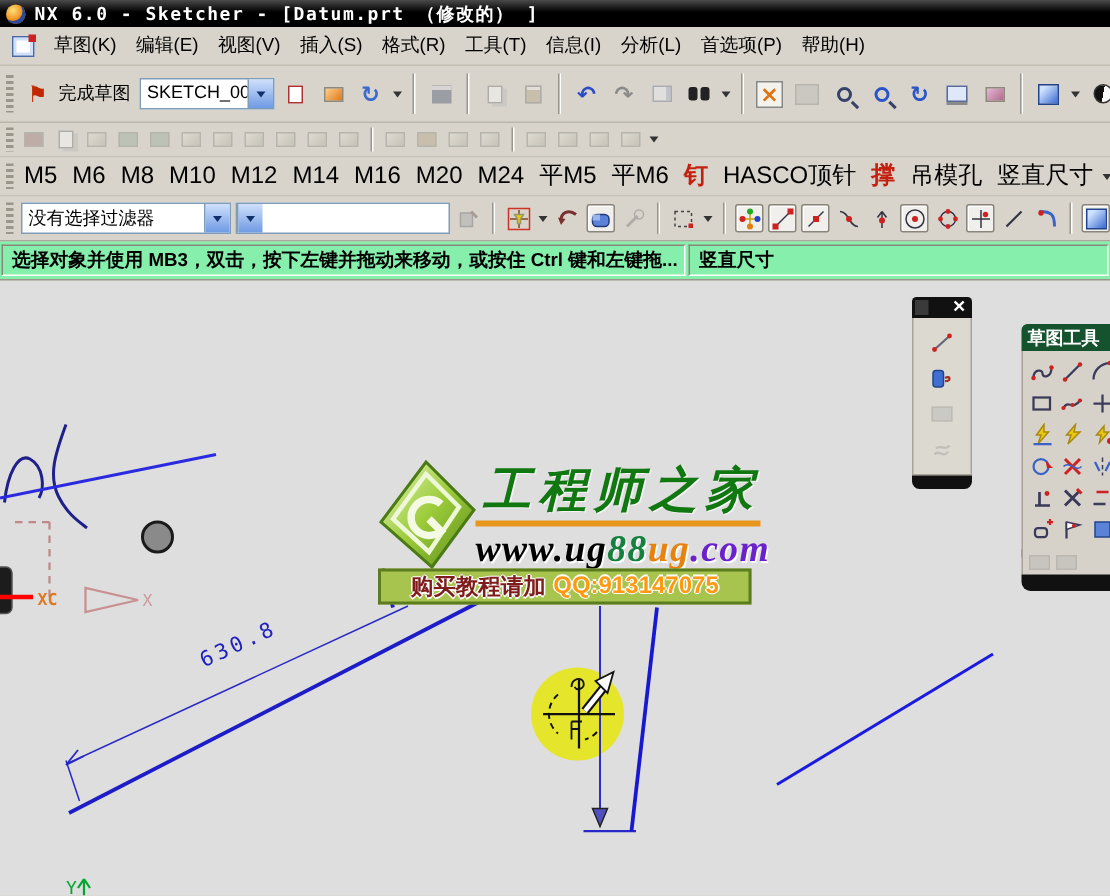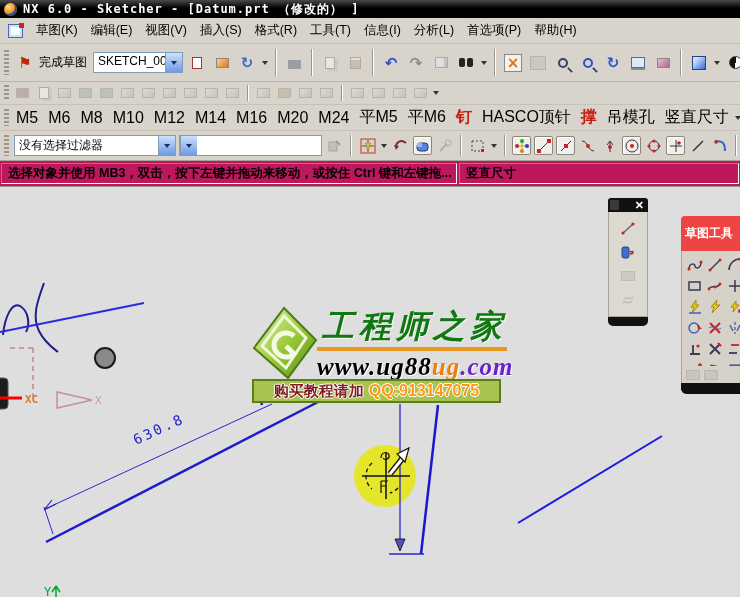--- a/index.html
+++ b/index.html
@@ -57,51 +57,51 @@
 
   
   .szbtn{font-size:16px;padding:2px 5px;white-space:nowrap;color:#000;flex:0 0 auto}
   .szbtn.red{color:#c42010;font-weight:bold}
   .swatches{display:flex;gap:4px;margin-left:auto;flex:0 0 auto}
   .sw{width:22px;height:18px;border:1px solid #4a4a4a;flex:0 0 auto}
   .sw0{background:#ff0000}.sw1{background:#808000}.sw2{background:#0000ff}
   .sw3{background:#c0c0c0}.sw4{background:#ffff00}.sw5{background:#00ff00}
 
   
-  .statusbar{height:25px;display:flex;background:#be185d;flex:0 0 auto}
+  .statusbar{height:25px;display:flex;background:#86efac;flex:0 0 auto}
   .status-cell{border:1px solid;border-color:#8a867c #ffffff #ffffff #8a867c;margin:2px 1px;display:flex;align-items:center;padding:0 6px;font-weight:bold;font-size:12.5px;white-space:nowrap;overflow:hidden}
   .status-left{width:456px}
   .status-right{flex:1}
 
   
   .canvas{position:relative;flex:1;background:#dedede;border-top:1px solid #9a968c;overflow:hidden}
   .geom{position:absolute;left:0;top:0}
 
   
   .wm-title{position:absolute;left:322px;top:118px;font:italic 900 32px "Liberation Serif",serif;color:#117711;letter-spacing:5px;text-shadow:1px 1px 0 #f6f6f6;white-space:nowrap}
   .wm-rule{position:absolute;left:317px;top:160px;width:190px;height:4px;background:#e8971e}
   .wm-url{position:absolute;left:317px;top:166px;font:italic 900 25px "Liberation Serif",serif;letter-spacing:1px;text-shadow:1px 1px 0 #fff;white-space:nowrap}
-  .u0{color:#000000}.u1{color:#000000}.u2{color:#e8820e}.u3{color:#6a22cc}
+  .u0{color:#000000}.u1{color:#15803d}.u2{color:#e8820e}.u3{color:#6a22cc}
   .wm-logo{position:absolute;left:248px;top:119px}
   .wm-banner{position:absolute;left:252px;top:192px;width:249px;height:24px;background:#a6c44e;border:2px solid #5c7c20;display:flex;align-items:center;justify-content:center;gap:5px;white-space:nowrap}
   .wm-banner .b1{font:900 15px "Liberation Sans",sans-serif;color:#7f1d1d;text-shadow:-1px 0 #fff,1px 0 #fff,0 -1px #fff,0 1px #fff}
   .wm-banner .b2{font:900 16px "Liberation Sans",sans-serif;color:#ff9911;text-shadow:-1px 0 #fff,1px 0 #fff,0 -1px #fff,0 1px #fff}
 
   
   .minibar{position:absolute;left:608px;top:11px;width:40px}
   .minibar .mtitle{height:14px;background:#111;border-radius:3px 3px 0 0;display:flex;align-items:center;justify-content:flex-end;padding:0 2px}
   .minibar .mtitle .tabsq{width:9px;height:10px;background:#3a3a3a;margin-right:auto}
   .minibar .xbtn{color:#fff;font-size:11px;font-weight:bold;line-height:10px;padding:0 2px;cursor:default}
   .minibar .mbody{background:#dcd9d1;border:1px solid #a8a49a;border-top:none;display:flex;flex-direction:column;align-items:center;gap:4px;padding:6px 0}
   .minibar .mfoot{height:9px;background:#111;border-radius:0 0 5px 5px}
   .mico{width:22px;height:20px;display:flex;align-items:center;justify-content:center}
 
   
   .stpanel{position:absolute;left:681px;top:29px;width:59px}
-  .stpanel .ptitle{height:35px;background:#ef4444;border-radius:4px 0 0 0;color:#fff;font-weight:bold;font-size:12px;display:flex;align-items:center;padding:0 4px;white-space:nowrap;overflow:hidden}
+  .stpanel .ptitle{height:18px;background:#14532d;border-radius:4px 0 0 0;color:#fff;font-weight:bold;font-size:12px;display:flex;align-items:center;padding:0 4px;white-space:nowrap;overflow:hidden}
   .stpanel .pbody{background:#d6d2c9;border-left:1px solid #a8a49a;display:grid;grid-template-columns:repeat(3,20px);justify-content:start;gap:2px 0;padding:4px 0 4px 3px}
   .sticon{width:19px;height:19px;display:flex;align-items:center;justify-content:center}
   .stpanel .pfoot{height:11px;background:#111;border-radius:0 0 0 6px}
   .stpanel2{position:absolute;left:681px;top:179px;width:59px}
   .stpanel2 .pbody{height:17px;background:#d6d2c9;border-left:1px solid #a8a49a;display:flex;align-items:center;padding-left:4px;gap:4px}
   .stpanel2 .pfoot{height:11px;background:#111;border-radius:0 0 0 6px}
   .gblob{width:14px;height:10px;background:#b8b4aa;border:1px solid #98948a}
 </style>
 </head>
 <body>
@@ -295,21 +295,21 @@
       <span class="sw sw1"></span>
       <span class="sw sw2"></span>
       <span class="sw sw3"></span>
       <span class="sw sw4"></span>
       <span class="sw sw5"></span>
     </span>
   </div>
 
   <div class="tb row5">
     <span class="grip"></span>
-    <span class="combo" style="width:162px">
+    <span class="combo" style="width:140px">
       <span class="txt">没有选择过滤器</span>
       <span class="btn">
           <span class="caret"></span>
         </span>
     </span>
     <span class="combo" style="width:143px">
       <span class="btn">
           <span class="caret"></span>
         </span>
     </span>

